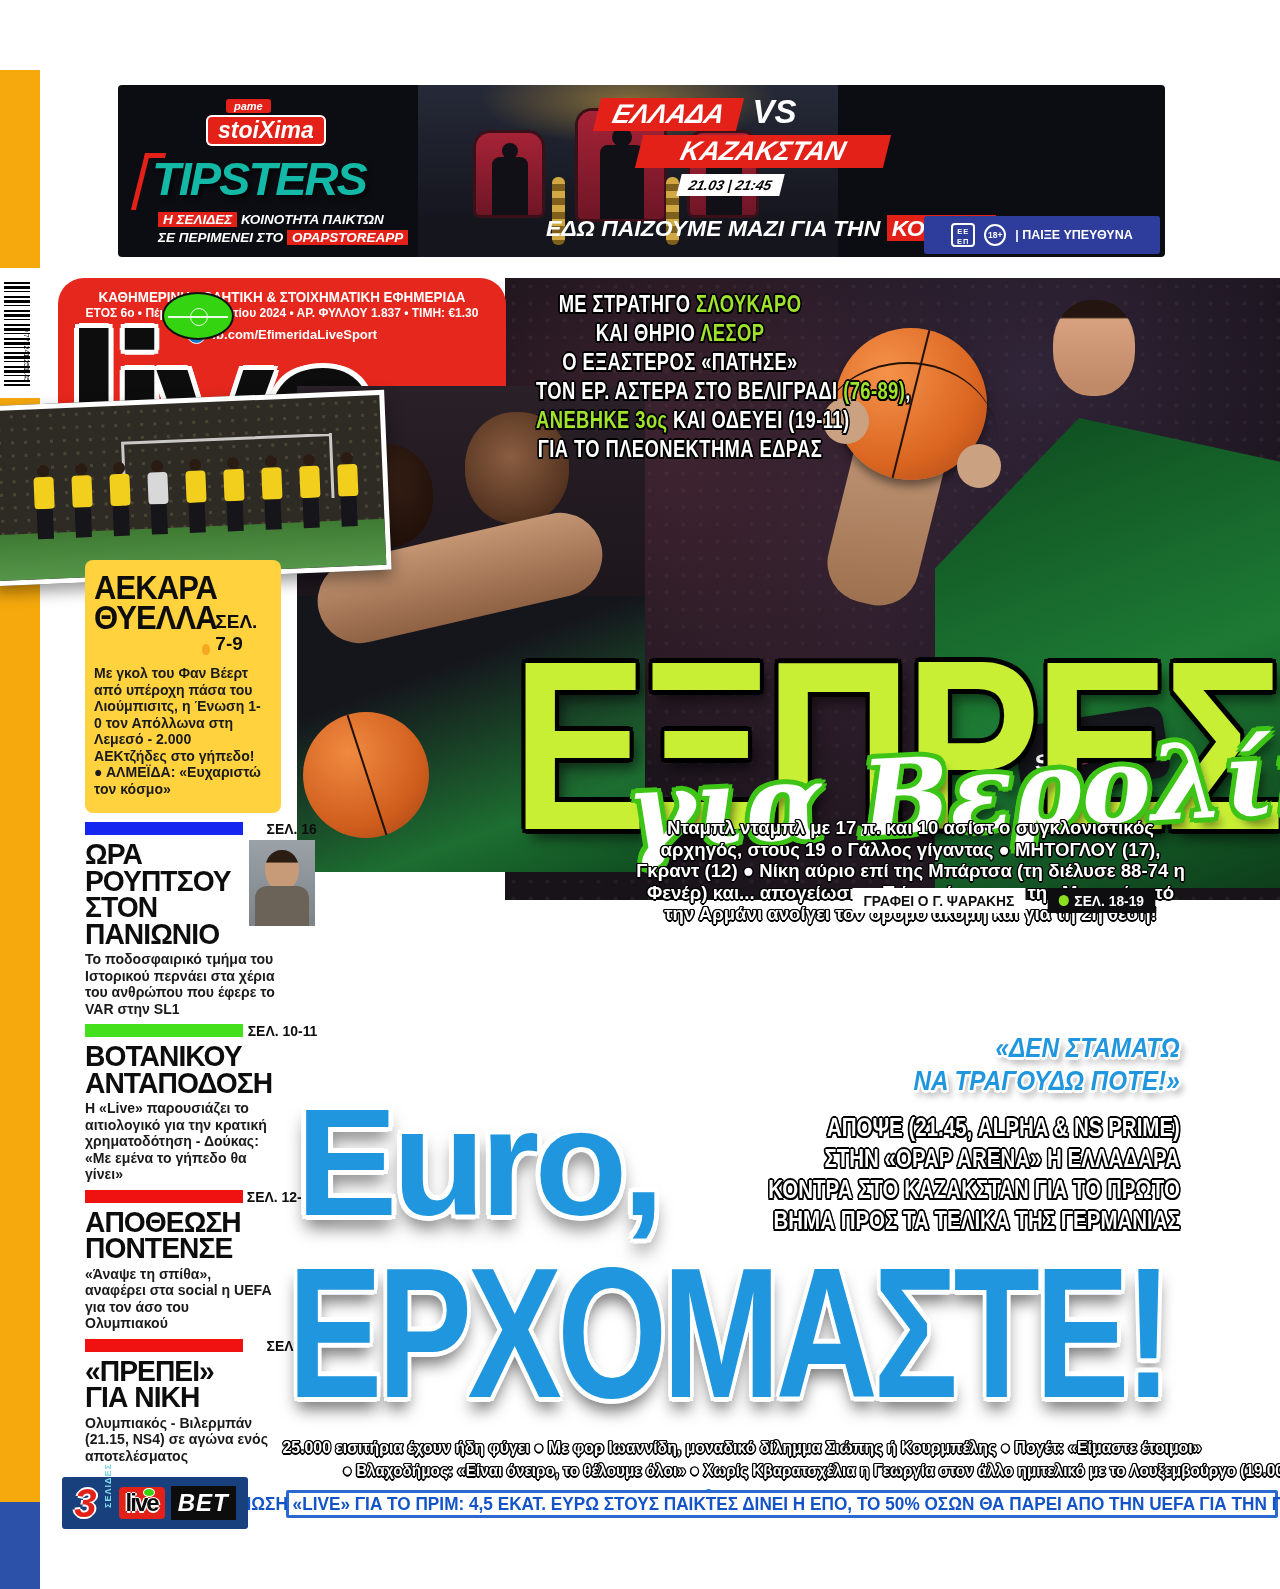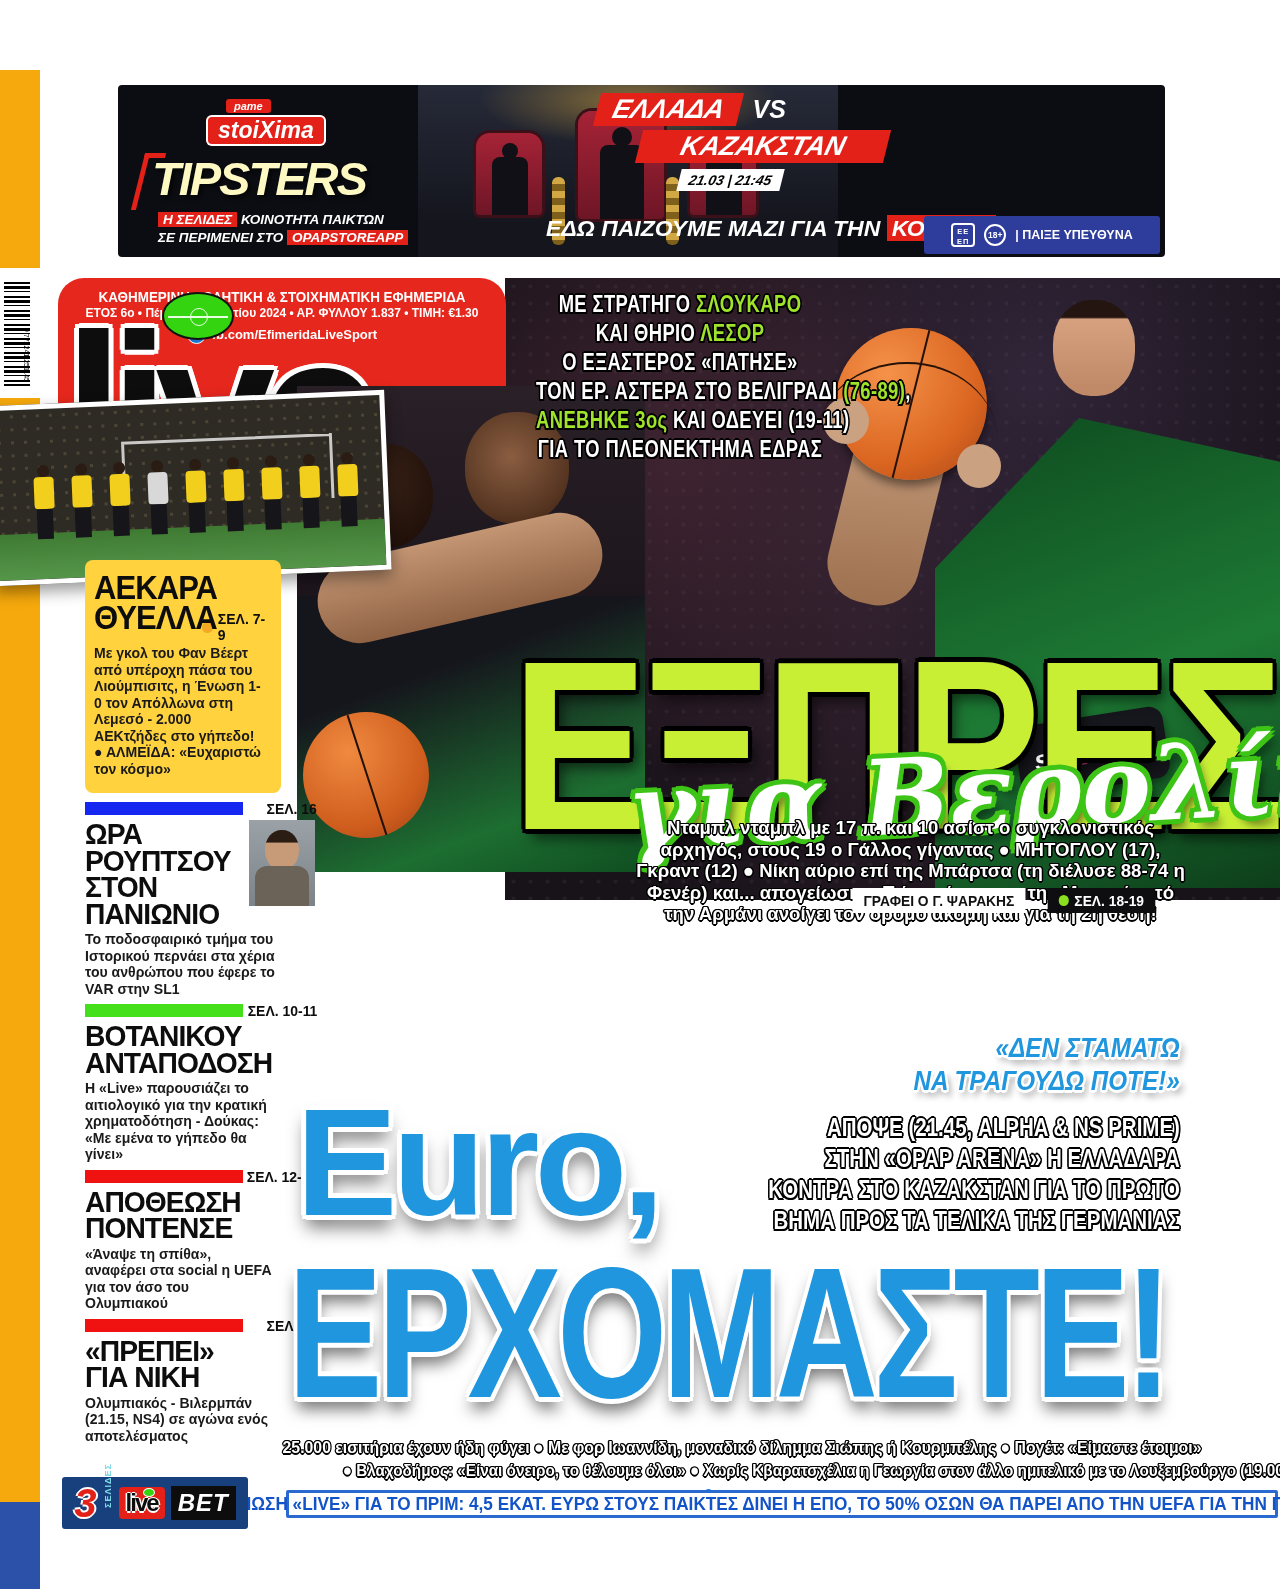--- a/index.html
+++ b/index.html
@@ -29,30 +29,30 @@
   .ad-scene .glow{position:absolute;left:60px;top:-30px;width:300px;height:90px;border-radius:50%;
     background:radial-gradient(ellipse at center,rgba(206,162,60,.55),rgba(206,162,60,0) 70%);}
   .throne{position:absolute;border-radius:14px 14px 4px 4px;background:linear-gradient(180deg,#a62336,#6e1626);box-shadow:0 0 0 3px #3c1018;}
   .gold-col{position:absolute;width:13px;border-radius:6px;background:repeating-linear-gradient(180deg,#d2a844 0 7px,#7e5f1c 7px 14px);}
   .sil{position:absolute;background:#101016;border-radius:8px 8px 0 0;}
   .sil-head{position:absolute;background:#101016;border-radius:50%;width:16px;height:16px;}
   .pame-tab{position:absolute;left:108px;top:14px;background:#e32119;color:#fff;font-style:italic;font-weight:bold;
     font-size:11px;padding:1px 8px;border-radius:3px;}
   .stx-box{position:absolute;left:88px;top:30px;background:#e32119;color:#fff;font-style:italic;font-weight:900;
     font-size:23px;padding:2px 12px;border-radius:6px;letter-spacing:0;box-shadow:0 0 0 2px #fff inset;}
-  .tipsters{position:absolute;left:34px;top:66px;color:#fef9c3;font-style:italic;font-weight:900;font-size:47px;
+  .tipsters{position:absolute;left:34px;top:66px;color:#14b8a6;font-style:italic;font-weight:900;font-size:47px;
     letter-spacing:-2px;text-shadow:3px 3px 4px rgba(0,0,0,.6);}
   .tipsters:before{content:"";position:absolute;left:-14px;top:2px;width:16px;height:52px;
     border-left:5px solid #e32119;border-top:5px solid #e32119;transform:skewX(-14deg);}
   .ad-sub{position:absolute;left:40px;top:126px;color:#fff;font-style:italic;font-weight:bold;font-size:13.5px;line-height:18px;white-space:nowrap;}
   .red-hl{background:#e32119;padding:0 5px;}
   .match{position:absolute;left:445px;top:8px;width:470px;}
   .band{display:inline-block;background:#e32119;transform:skewX(-14deg);padding:1px 16px;}
   .band > span{display:inline-block;transform:skewX(0deg);color:#fff;font-style:italic;font-weight:900;font-size:27px;}
-  .vs{color:#fff;font-style:italic;font-weight:900;font-size:25px;margin-left:8px;}
+  .vs{color:#fff;font-style:italic;font-weight:900;font-size:33px;margin-left:8px;}
   .time-box{display:inline-block;background:#fff;transform:skewX(-14deg);padding:2px 10px;margin-left:116px;margin-top:6px;}
   .time-box span{color:#000;font-style:italic;font-weight:900;font-size:14px;}
   .ad-tagline{position:absolute;left:428px;top:130px;color:#fff;font-style:italic;font-weight:900;font-size:23px;white-space:nowrap;}
   .ad-tagline .red-hl{font-style:italic;}
   .opap-corner{position:absolute;right:0;top:0;width:185px;height:133px;background:#fff;border-bottom-left-radius:150px 140px;}
   .opap-person{position:absolute;right:118px;top:28px;width:10px;height:10px;border-radius:50%;background:#e8452c;
     box-shadow:6px -10px 0 #2aa8e0, -8px 4px 0 #7ac22b, 10px 4px 0 #f2a71b, 1px 12px 0 #8a55a8;}
   .opap-word{position:absolute;right:28px;top:24px;color:#1c3f94;font-weight:900;font-size:26px;letter-spacing:1px;}
   .opap-sub{position:absolute;right:28px;top:52px;color:#26b3e8;font-size:8.5px;font-weight:bold;}
   .resp-box{position:absolute;right:5px;bottom:3px;width:236px;height:38px;background:#2e3d9b;border-radius:3px;
@@ -187,21 +187,21 @@
   
   .sidebar{left:85px;top:560px;width:196px;z-index:5;}
   .sb-yellow{background:#ffd23e;border-radius:8px;padding:8px 9px 9px;margin-bottom:9px;}
   .sb-yellow .sb-title{font-size:33px;line-height:30px;}
   .sb-title{color:#0d0d0d;font-weight:900;letter-spacing:-1px;transform:scaleX(.94);transform-origin:left top;
     font-size:30px;line-height:26.5px;margin:5px 0 4px;}
   .sb-body{color:#1a1a1a;font-weight:bold;font-size:14.5px;line-height:16.5px;margin:0 0 7px;transform:scaleX(.97);transform-origin:left top;}
   .sb-barrow{position:relative;height:14px;margin-bottom:2px;}
   .sb-bar{position:absolute;left:0;top:0;width:158px;height:13px;}
   .sb-pages{position:absolute;right:-36px;top:-2px;color:#0d0d0d;font-weight:900;font-size:15.5px;white-space:nowrap;transform:scaleX(.9);transform-origin:right top;}
-  .sb-pg-inline{display:flex;align-items:center;gap:5px;color:#0d0d0d;font-weight:900;font-size:14px;margin:-26px 0 2px 108px;}
+  .sb-pg-inline{display:flex;align-items:flex-end;gap:5px;color:#0d0d0d;font-weight:900;font-size:19px;margin:-26px 0 10px 108px;}
   .sb-photo{position:absolute;width:66px;height:86px;right:-34px;margin-top:2px;background:linear-gradient(180deg,#9aa2a8 0,#7c848a 100%);overflow:hidden;}
   .sb-photo:before{content:"";position:absolute;left:16px;top:10px;width:34px;height:40px;border-radius:48%;
     background:linear-gradient(180deg,#2b1d14 30%,#c79a78 33%);}
   .sb-photo:after{content:"";position:absolute;left:6px;top:46px;width:54px;height:40px;border-radius:12px 12px 0 0;background:#6b6358;}
   .sb-item{position:relative;}
 
   
   .livebet{left:62px;top:1477px;width:186px;height:52px;background:#17407c;z-index:6;border-radius:3px;
     display:flex;align-items:center;justify-content:center;gap:6px;}
   .lb-3{color:#e32119;font-weight:900;font-size:40px;font-style:italic;

